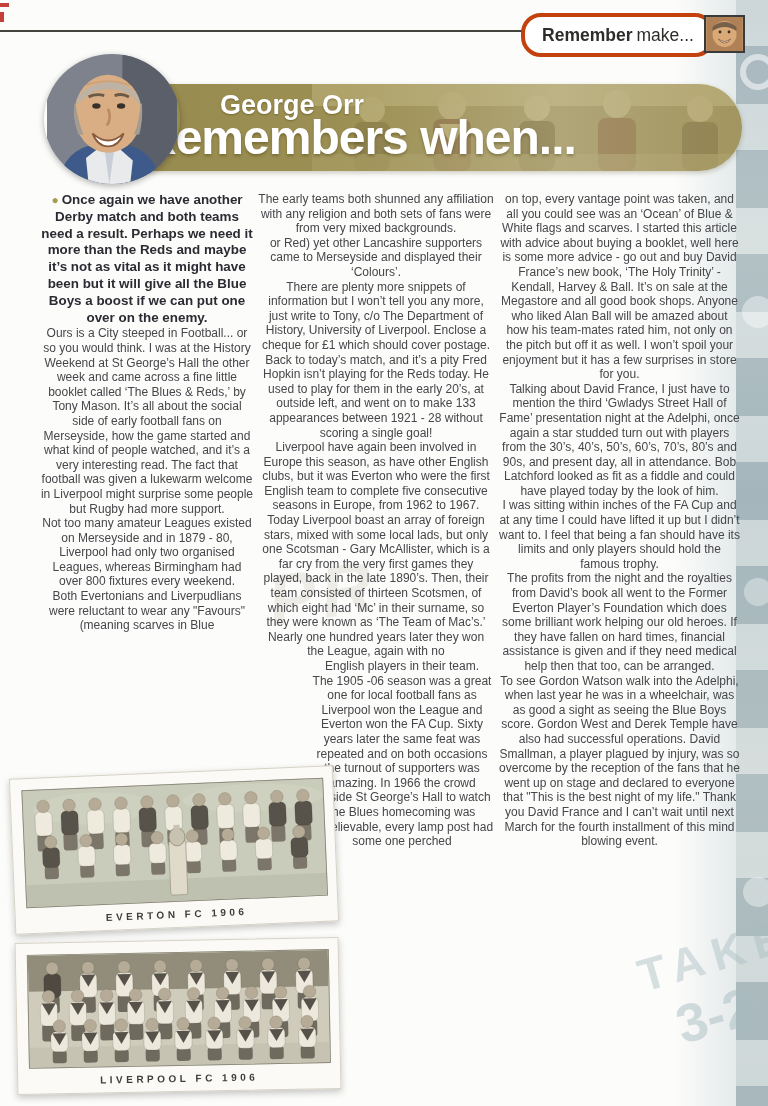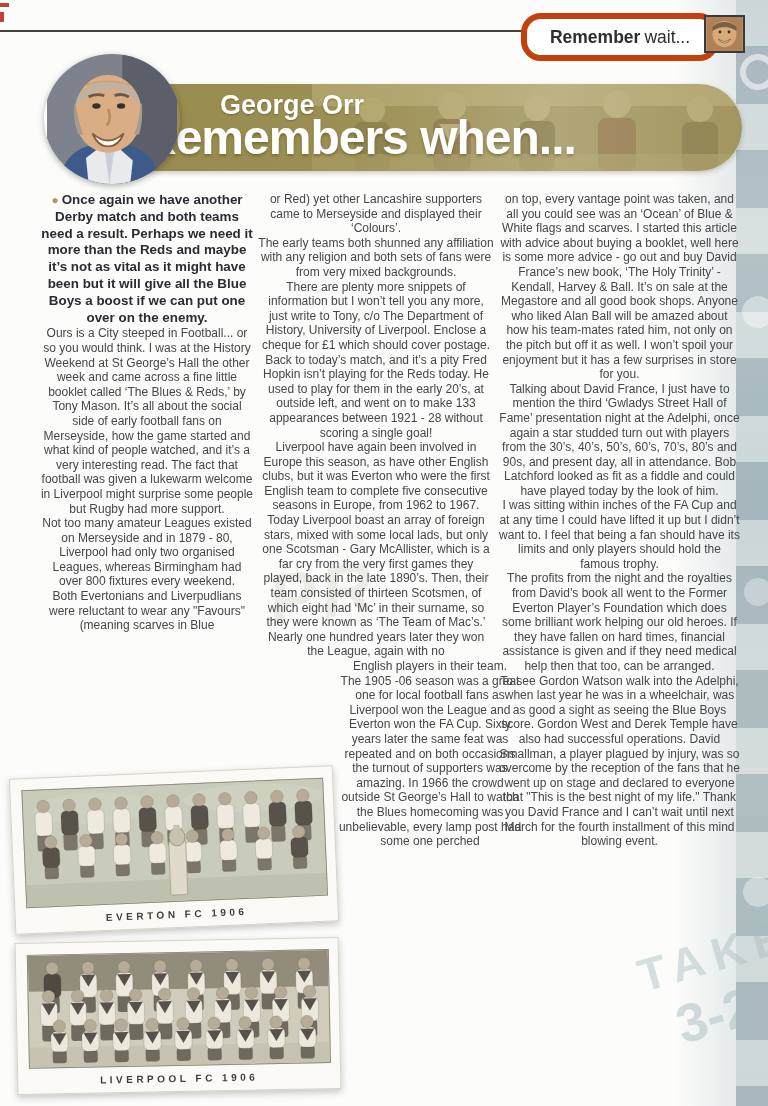--- a/index.html
+++ b/index.html
@@ -9,21 +9,21 @@
   
   .crop-mark{position:absolute;background:#c6403a;z-index:6;}
   #crop1{left:0;top:3px;width:9px;height:4px;}
   #crop2{left:0;top:12px;width:4px;height:10px;}
 
   
   .rule{position:absolute;left:0;top:30px;width:530px;height:2px;background:#45433e;z-index:3;}
 
   
   .tab{position:absolute;left:521px;top:13px;width:186px;height:36px;background:#fff;
-       border:6px solid #c2410c;border-radius:20px;z-index:4;display:flex;align-items:center;
+       border:4px solid #c2410c;border-radius:20px;z-index:4;display:flex;align-items:center;
        justify-content:center;font-size:17.5px;color:#2d2d2b;}
   .tab .b{font-weight:bold;}
   .tab .r{margin-left:4px;}
   .thumb{position:absolute;left:704px;top:15px;width:37px;height:34px;border:2px solid #3a3a38;
          z-index:4;overflow:hidden;background:#c59b73;}
   .thumb svg{display:block;width:100%;height:100%;}
 
   
   .banner{position:absolute;left:90px;top:84px;width:652px;height:87px;border-radius:44px;
           background:linear-gradient(90deg,#978a4e 0%,#9c8f53 38%,#a59a64 55%,#b0a678 72%,#a2955f 100%);
@@ -37,21 +37,21 @@
   
   .portrait{position:absolute;left:44px;top:54px;width:136px;height:130px;border-radius:50%;
             overflow:hidden;z-index:3;box-shadow:0 2px 6px rgba(0,0,0,.30);}
   .portrait svg{display:block;width:100%;height:100%;}
 
   
   .col{position:absolute;top:192px;font-size:12px;line-height:14.6px;color:#46464b;z-index:2;text-align:center;}
   .col p{margin:0;}
   #col1{left:40px;width:214px;}
   #col2{left:258px;width:236px;}
-  #col2-narrow{margin-left:80px;width:184px;}
+  #col2-narrow{margin-left:52px;width:184px;}
   #col3{left:499px;width:241px;}
   .intro{font-size:13.4px;line-height:16.8px;font-weight:bold;color:#2b2b33;margin:0 0 15px 0;}
   .bullet{color:#a89b52;font-size:12px;margin-right:3px;}
 
   
   .photo{position:absolute;background:#fbfaf6;border:1px solid #d6d2c6;
          box-shadow:0 3px 7px rgba(0,0,0,.22);z-index:3;padding:11px 11px 0 11px;}
   #photo-ev{left:12px;top:772px;width:300px;transform:rotate(-2.4deg);}
   #photo-lp{left:16px;top:940px;width:300px;transform:rotate(-1.1deg);}
   .photo svg{display:block;width:300px;border:1px solid #8e8a7e;background:#c9ccba;}
@@ -89,21 +89,21 @@
   <div class="crop-mark" id="crop2"></div>
 
   <div class="ghost" id="ghost-mid">PR</div>
   <div class="ghost" id="ghost-take">TAKE</div>
   <div class="ghost" id="ghost-score">3-2</div>
 
   <div class="rule"></div>
 
   <div class="tab">
     <span class="b">Remember</span>
-    <span class="r">wait...</span>
+    <span class="r">make...</span>
   </div>
   <div class="thumb">
     <svg viewBox="0 0 36 34">
       <rect width="36" height="34" fill="#b5straight" style="fill:#b08057"></rect>
       <ellipse cx="18" cy="17" rx="12" ry="13" fill="#d9a977"></ellipse>
       <path d="M6 10 Q18 0 30 10 L30 14 Q18 6 6 14 Z" fill="#77604a"></path>
       <circle cx="13.5" cy="15" r="1.4" fill="#3a2d22"></circle>
       <circle cx="22.5" cy="15" r="1.4" fill="#3a2d22"></circle>
       <path d="M12 22 q6 5 12 0 q-2 4 -6 4 q-4 0 -6 -4" fill="#fff" stroke="#7c5438" stroke-width=".8"></path>
     </svg>
@@ -154,22 +154,22 @@
     <p class="intro"><span class="bullet">●</span><span>Once again we have another Derby match and both teams need a result. Perhaps we need it more than the Reds and maybe it’s not as vital as it might have been but it will give all the Blue Boys a boost if we can put one over on the enemy.</span></p>
     <div>
         <p>Ours is a City steeped in Football... or so you would think.  I was at the History Weekend at St George’s Hall the other week and came across a fine little booklet called ‘The Blues &amp; Reds,’ by Tony Mason.  It’s all about the social side of early football fans on Merseyside, how the game started and what kind of people watched, and it’s a very interesting read. The fact that football was given a lukewarm welcome in Liverpool might surprise some people but Rugby had more support.</p>
         <p>Not too many amateur Leagues existed on Merseyside and in 1879 - 80, Liverpool had only two organised Leagues, whereas Birmingham had over 800 fixtures every weekend.</p>
         <p>Both Evertonians and Liverpudlians were reluctant to wear any "Favours" (meaning scarves in Blue</p>
       </div>
   </div>
 
   <div class="col" id="col2">
     <div>
+        <p>The early teams both shunned any affiliation with any religion and both sets of fans were from very mixed backgrounds.</p>
         <p>or Red) yet other Lancashire supporters came to Merseyside and displayed their ‘Colours’.</p>
-        <p>The early teams both shunned any affiliation with any religion and both sets of fans were from very mixed backgrounds.</p>
         <p>There are plenty more snippets of information but I won’t tell you any more, just write to Tony, c/o The Department of History, University of Liverpool. Enclose a cheque for £1 which should cover postage.</p>
         <p>Back to today’s match, and it’s a pity Fred Hopkin isn’t playing for the Reds today. He used to play for them in the early 20’s, at outside left, and went on to make 133 appearances between 1921 - 28 without scoring a single goal!</p>
         <p>Liverpool have again been involved in Europe this season, as have other English clubs, but it was Everton who were the first English team to complete five consecutive seasons in Europe, from 1962 to 1967.</p>
         <p>Today Liverpool boast an array of foreign stars, mixed with some local lads, but only one Scotsman - Gary McAllister, which is a far cry from the very first games they played, back in the late 1890’s. Then, their team consisted of thirteen Scotsmen, of which eight had ‘Mc’ in their surname, so they were known as ‘The Team of Mac’s.’ Nearly one hundred years later they won the League, again with no</p>
       </div>
     <div id="col2-narrow">
         <p>English players in their team.</p>
         <p>The 1905 -06 season was a great one for local football fans as Liverpool won the League and Everton won the FA Cup. Sixty years later the same feat was repeated and on both occasions the turnout of supporters was amazing. In 1966 the crowd outside St George’s Hall to watch the Blues homecoming was unbelievable, every lamp post had some one perched</p>
       </div>
   </div>

